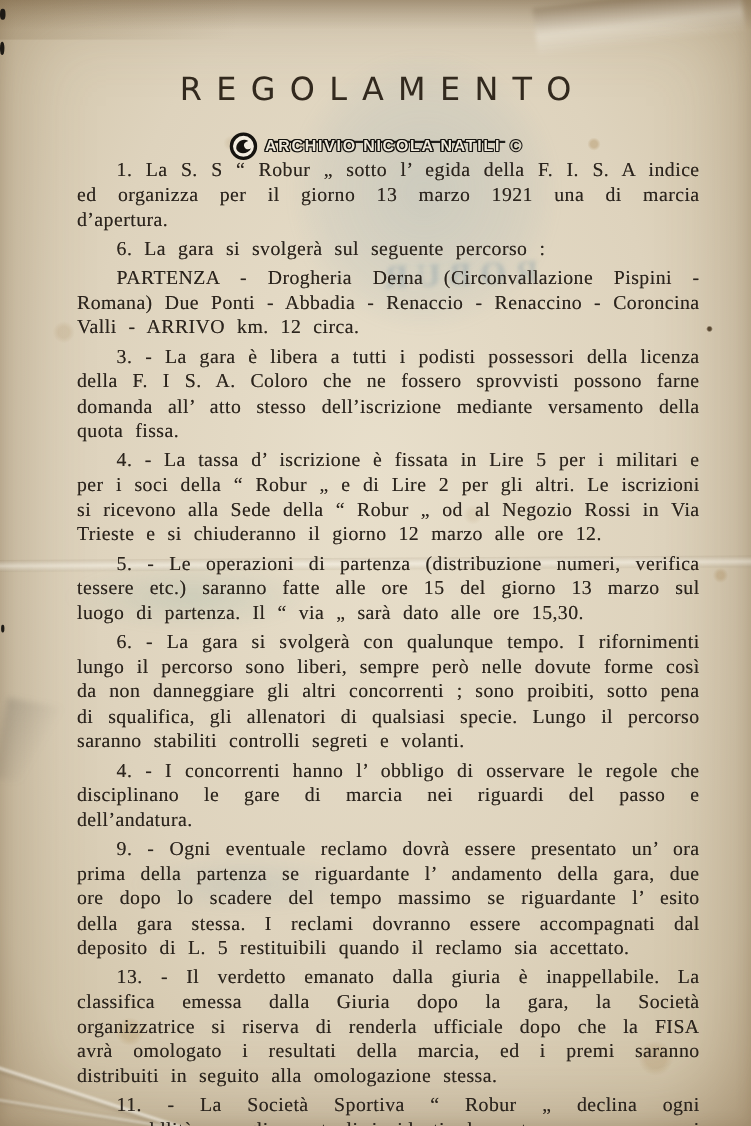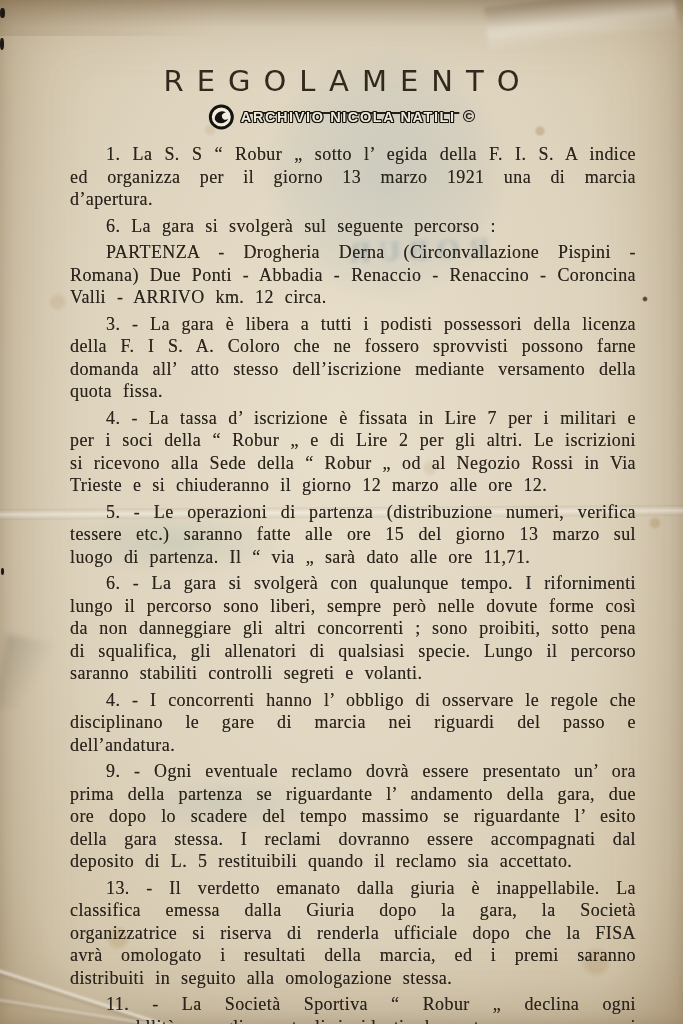--- a/index.html
+++ b/index.html
@@ -51,21 +51,21 @@
     font-family:"Liberation Serif",serif;font-weight:bold;font-size:30px;letter-spacing:8px;
     color:rgba(95,134,154,.30);transform:scaleX(-1) rotate(2deg);filter:blur(2px);pointer-events:none;}
   .st-mid{position:absolute;left:58px;top:512px;width:230px;height:62px;filter:blur(4px);pointer-events:none;
     background:radial-gradient(ellipse, rgba(108,158,148,.17), rgba(0,0,0,0) 70%);}
   .st-low{position:absolute;left:118px;top:778px;width:210px;height:52px;filter:blur(4px);pointer-events:none;
     background:radial-gradient(ellipse, rgba(108,148,164,.14), rgba(0,0,0,0) 70%);}
   
   .title{position:absolute;top:64px;left:0;width:100%;margin:0;text-align:center;
     font-family:"DejaVu Sans","Liberation Sans",sans-serif;font-weight:400;
     font-size:29px;letter-spacing:13px;text-indent:13px;color:#32291e;z-index:3;}
-  .badge{position:absolute;top:104px;left:50%;transform:translateX(-50%);
+  .badge{position:absolute;top:120px;left:50%;transform:translateX(-50%);
     display:flex;align-items:center;gap:7px;z-index:3;}
   .badge-line{position:absolute;left:36px;right:16px;top:8px;height:1.5px;background:#21201c;}
   .badge-icon{display:inline-block;width:26px;height:26px;}
   .badge-text{position:relative;font-family:"Liberation Sans","DejaVu Sans",sans-serif;
     font-weight:bold;font-size:14.5px;letter-spacing:1.6px;color:#efe9da;white-space:nowrap;
     text-shadow:1px 0 #15130f,-1px 0 #15130f,0 1px #15130f,0 -1px #15130f,
                 1px 1px #15130f,-1px -1px #15130f,1px -1px #15130f,-1px 1px #15130f;}
   .badge-copy{position:relative;font-family:"Liberation Sans",sans-serif;font-weight:bold;
     font-size:17px;color:#15130f;}
   .body{position:absolute;left:66px;top:139px;width:574px;z-index:2;color:#2b241d;
@@ -95,22 +95,22 @@
     </span>
     <span class="badge-text">ARCHIVIO NICOLA NATILI</span>
     <span class="badge-copy">©</span>
   </div>
 
   <div class="body">
     <p>1. La S. S “ Robur „ sotto l’ egida della F. I. S. A indice ed organizza per il giorno 13 marzo 1921 una di marcia d’apertura.</p>
     <p>6. La gara si svolgerà sul seguente percorso :</p>
     <p>PARTENZA - Drogheria Derna (Circonvallazione Pispini - Romana) Due Ponti - Abbadia - Renaccio - Renaccino - Coroncina Valli - ARRIVO km. 12 circa.</p>
     <p>3. - La gara è libera a tutti i podisti possessori della licenza della F. I S. A. Coloro che ne fossero sprovvisti possono farne domanda all’ atto stesso dell’iscrizione mediante versamento della quota fissa.</p>
-    <p>4. - La tassa d’ iscrizione è fissata in Lire 7 per i militari e per i soci della “ Robur „ e di Lire 2 per gli altri. Le iscrizioni si ricevono alla Sede della “ Robur „ od al Negozio Rossi in Via Trieste e si chiuderanno il giorno 12 marzo alle ore 12.</p>
-    <p>5. - Le operazioni di partenza (distribuzione numeri, verifica tessere etc.) saranno fatte alle ore 15 del giorno 13 marzo sul luogo di partenza. Il “ via „ sarà dato alle ore 11,71.</p>
+    <p>4. - La tassa d’ iscrizione è fissata in Lire 5 per i militari e per i soci della “ Robur „ e di Lire 2 per gli altri. Le iscrizioni si ricevono alla Sede della “ Robur „ od al Negozio Rossi in Via Trieste e si chiuderanno il giorno 12 marzo alle ore 12.</p>
+    <p>5. - Le operazioni di partenza (distribuzione numeri, verifica tessere etc.) saranno fatte alle ore 15 del giorno 13 marzo sul luogo di partenza. Il “ via „ sarà dato alle ore 15,30.</p>
     <p>6. - La gara si svolgerà con qualunque tempo. I rifornimenti lungo il percorso sono liberi, sempre però nelle dovute forme così da non danneggiare gli altri concorrenti ; sono proibiti, sotto pena di squalifica, gli allenatori di qualsiasi specie. Lungo il percorso saranno stabiliti controlli segreti e volanti.</p>
     <p>4. - I concorrenti hanno l’ obbligo di osservare le regole che disciplinano le gare di marcia nei riguardi del passo e dell’andatura.</p>
     <p>9. - Ogni eventuale reclamo dovrà essere presentato un’ ora prima della partenza se riguardante l’ andamento della gara, due ore dopo lo scadere del tempo massimo se riguardante l’ esito della gara stessa. I reclami dovranno essere accompagnati dal deposito di L. 5 restituibili quando il reclamo sia accettato.</p>
     <p>13. - Il verdetto emanato dalla giuria è inappellabile. La classifica emessa dalla Giuria dopo la gara, la Società organizzatrice si riserva di renderla ufficiale dopo che la FISA avrà omologato i resultati della marcia, ed i premi saranno distribuiti in seguito alla omologazione stessa.</p>
     <p>11. - La Società Sportiva “ Robur „ declina ogni responsabllità per gli eventuali incidenti che potessero occorrere ai concorrenti e a terze persone per effetto della gara in parola.</p>
 
   </div>
 
   <div class="crease-top"></div>
   <div class="crease-top-fold"></div>

